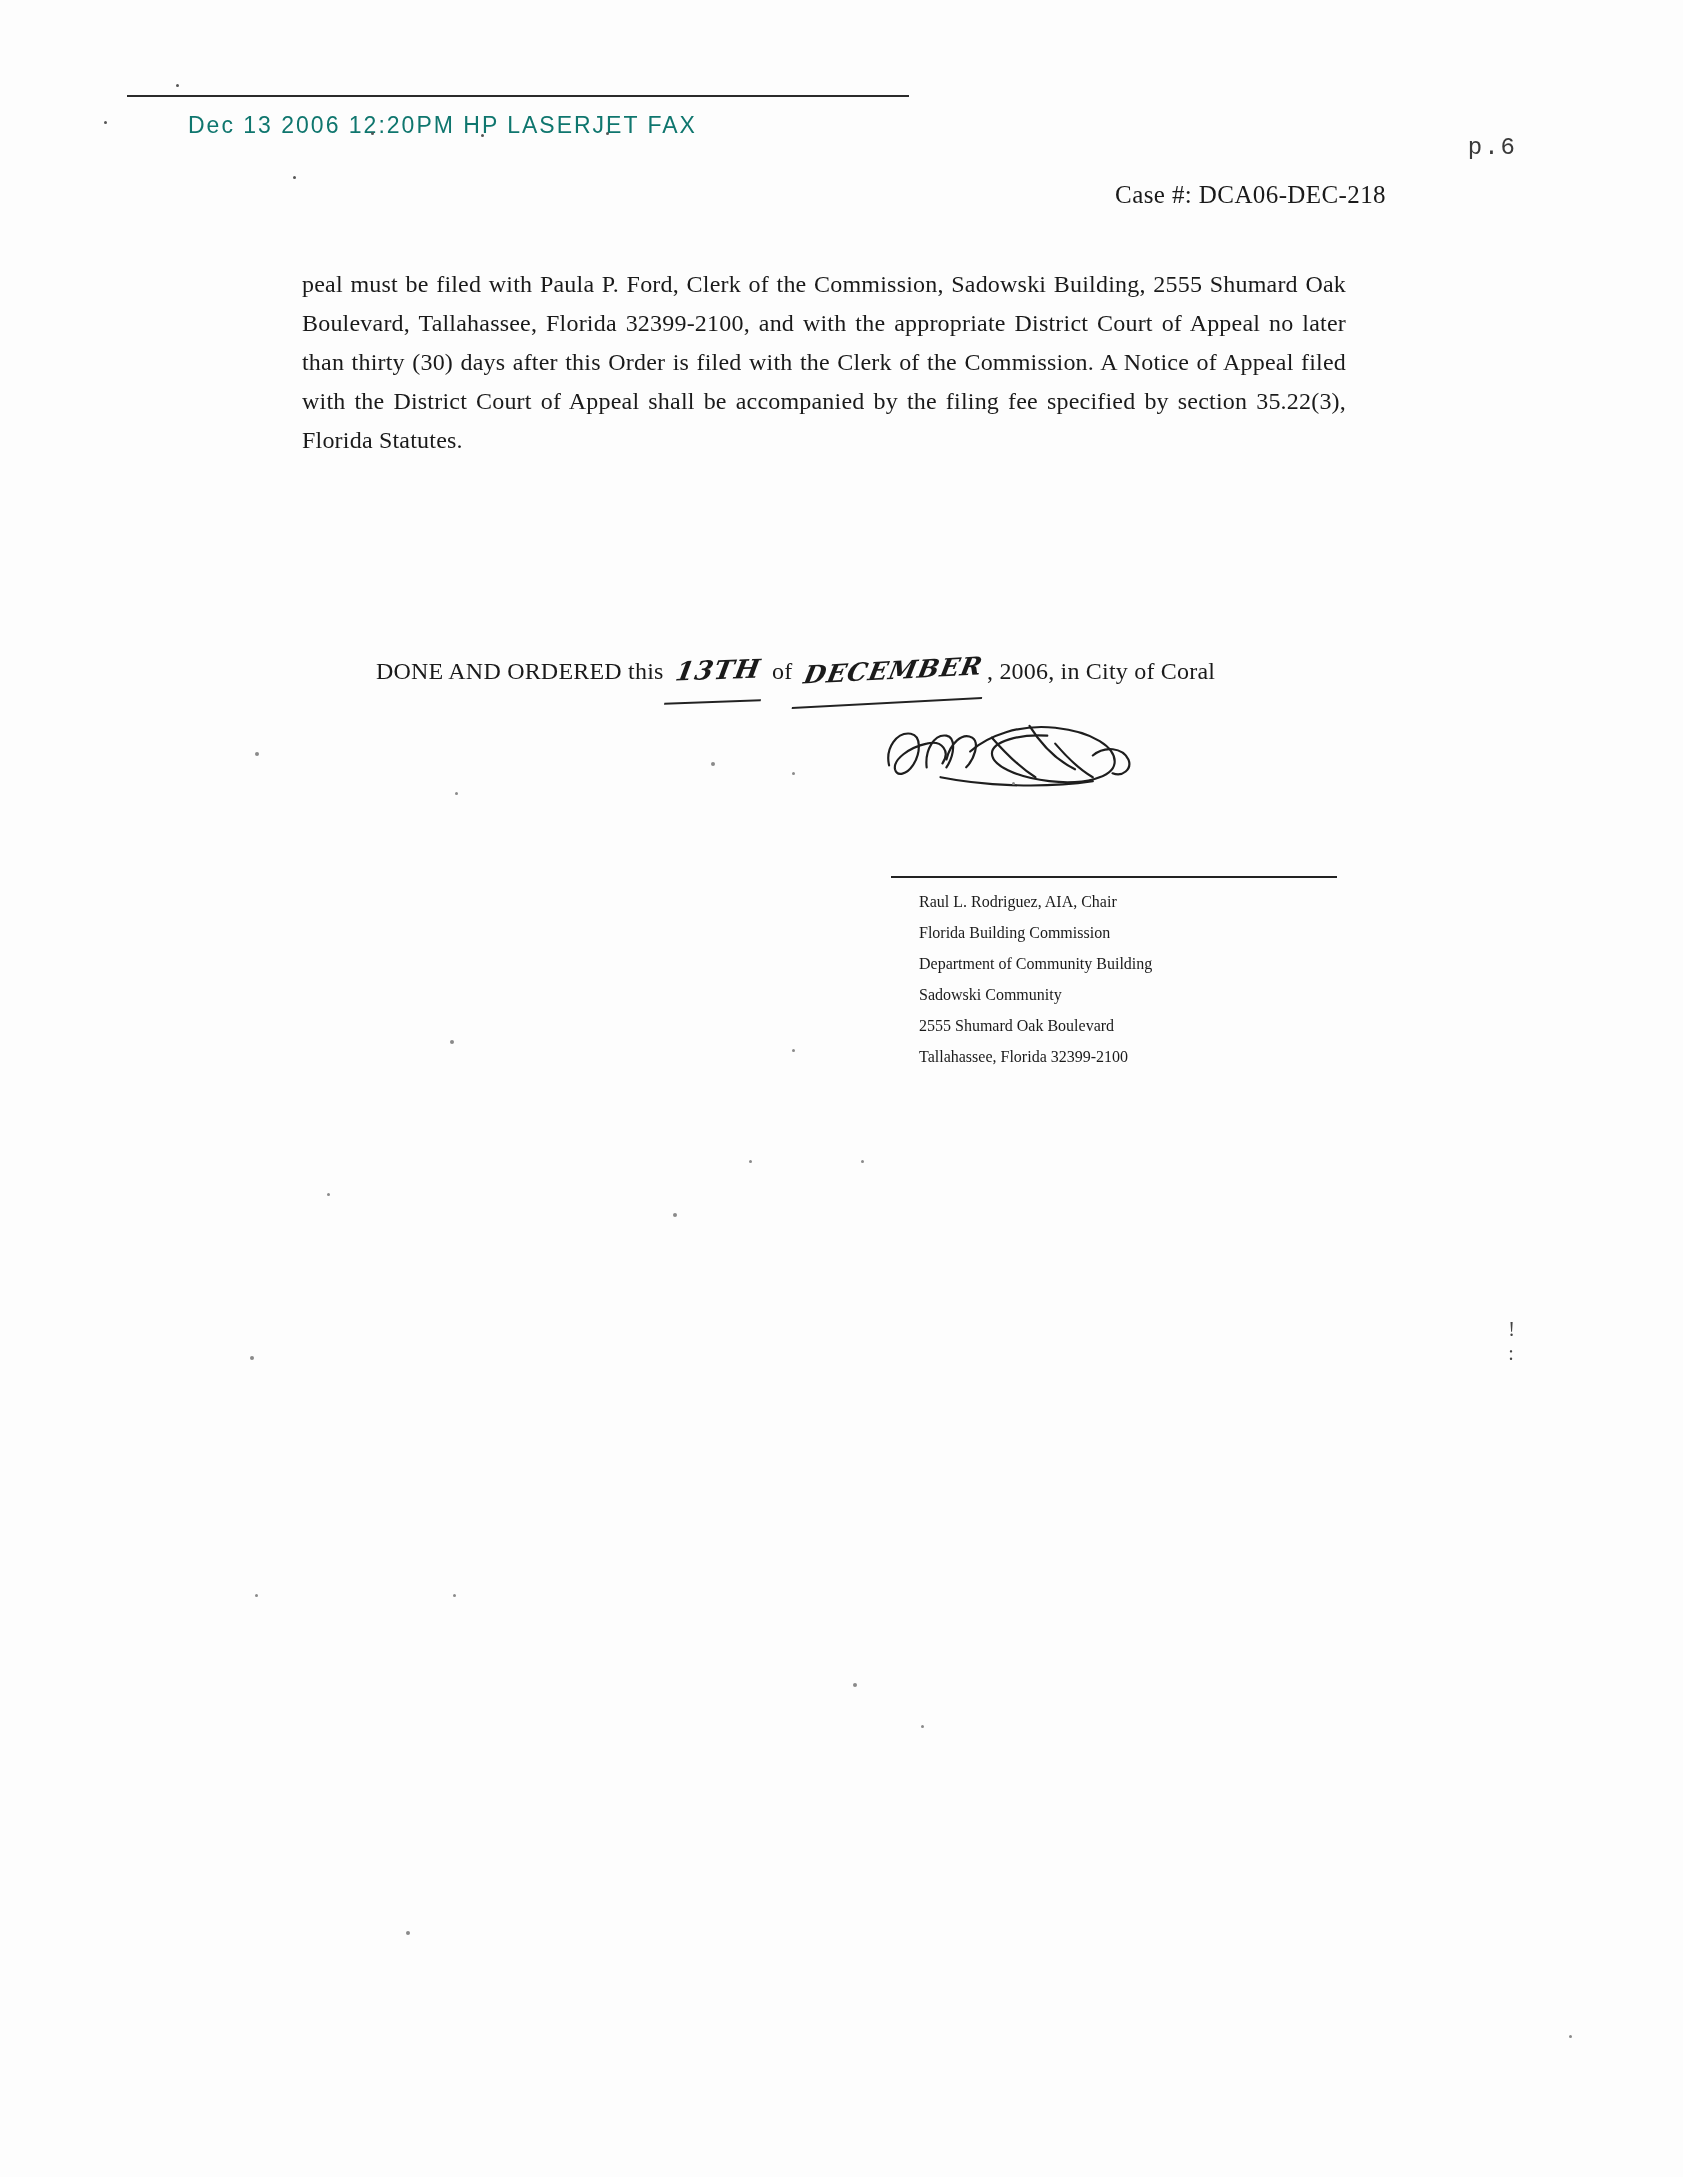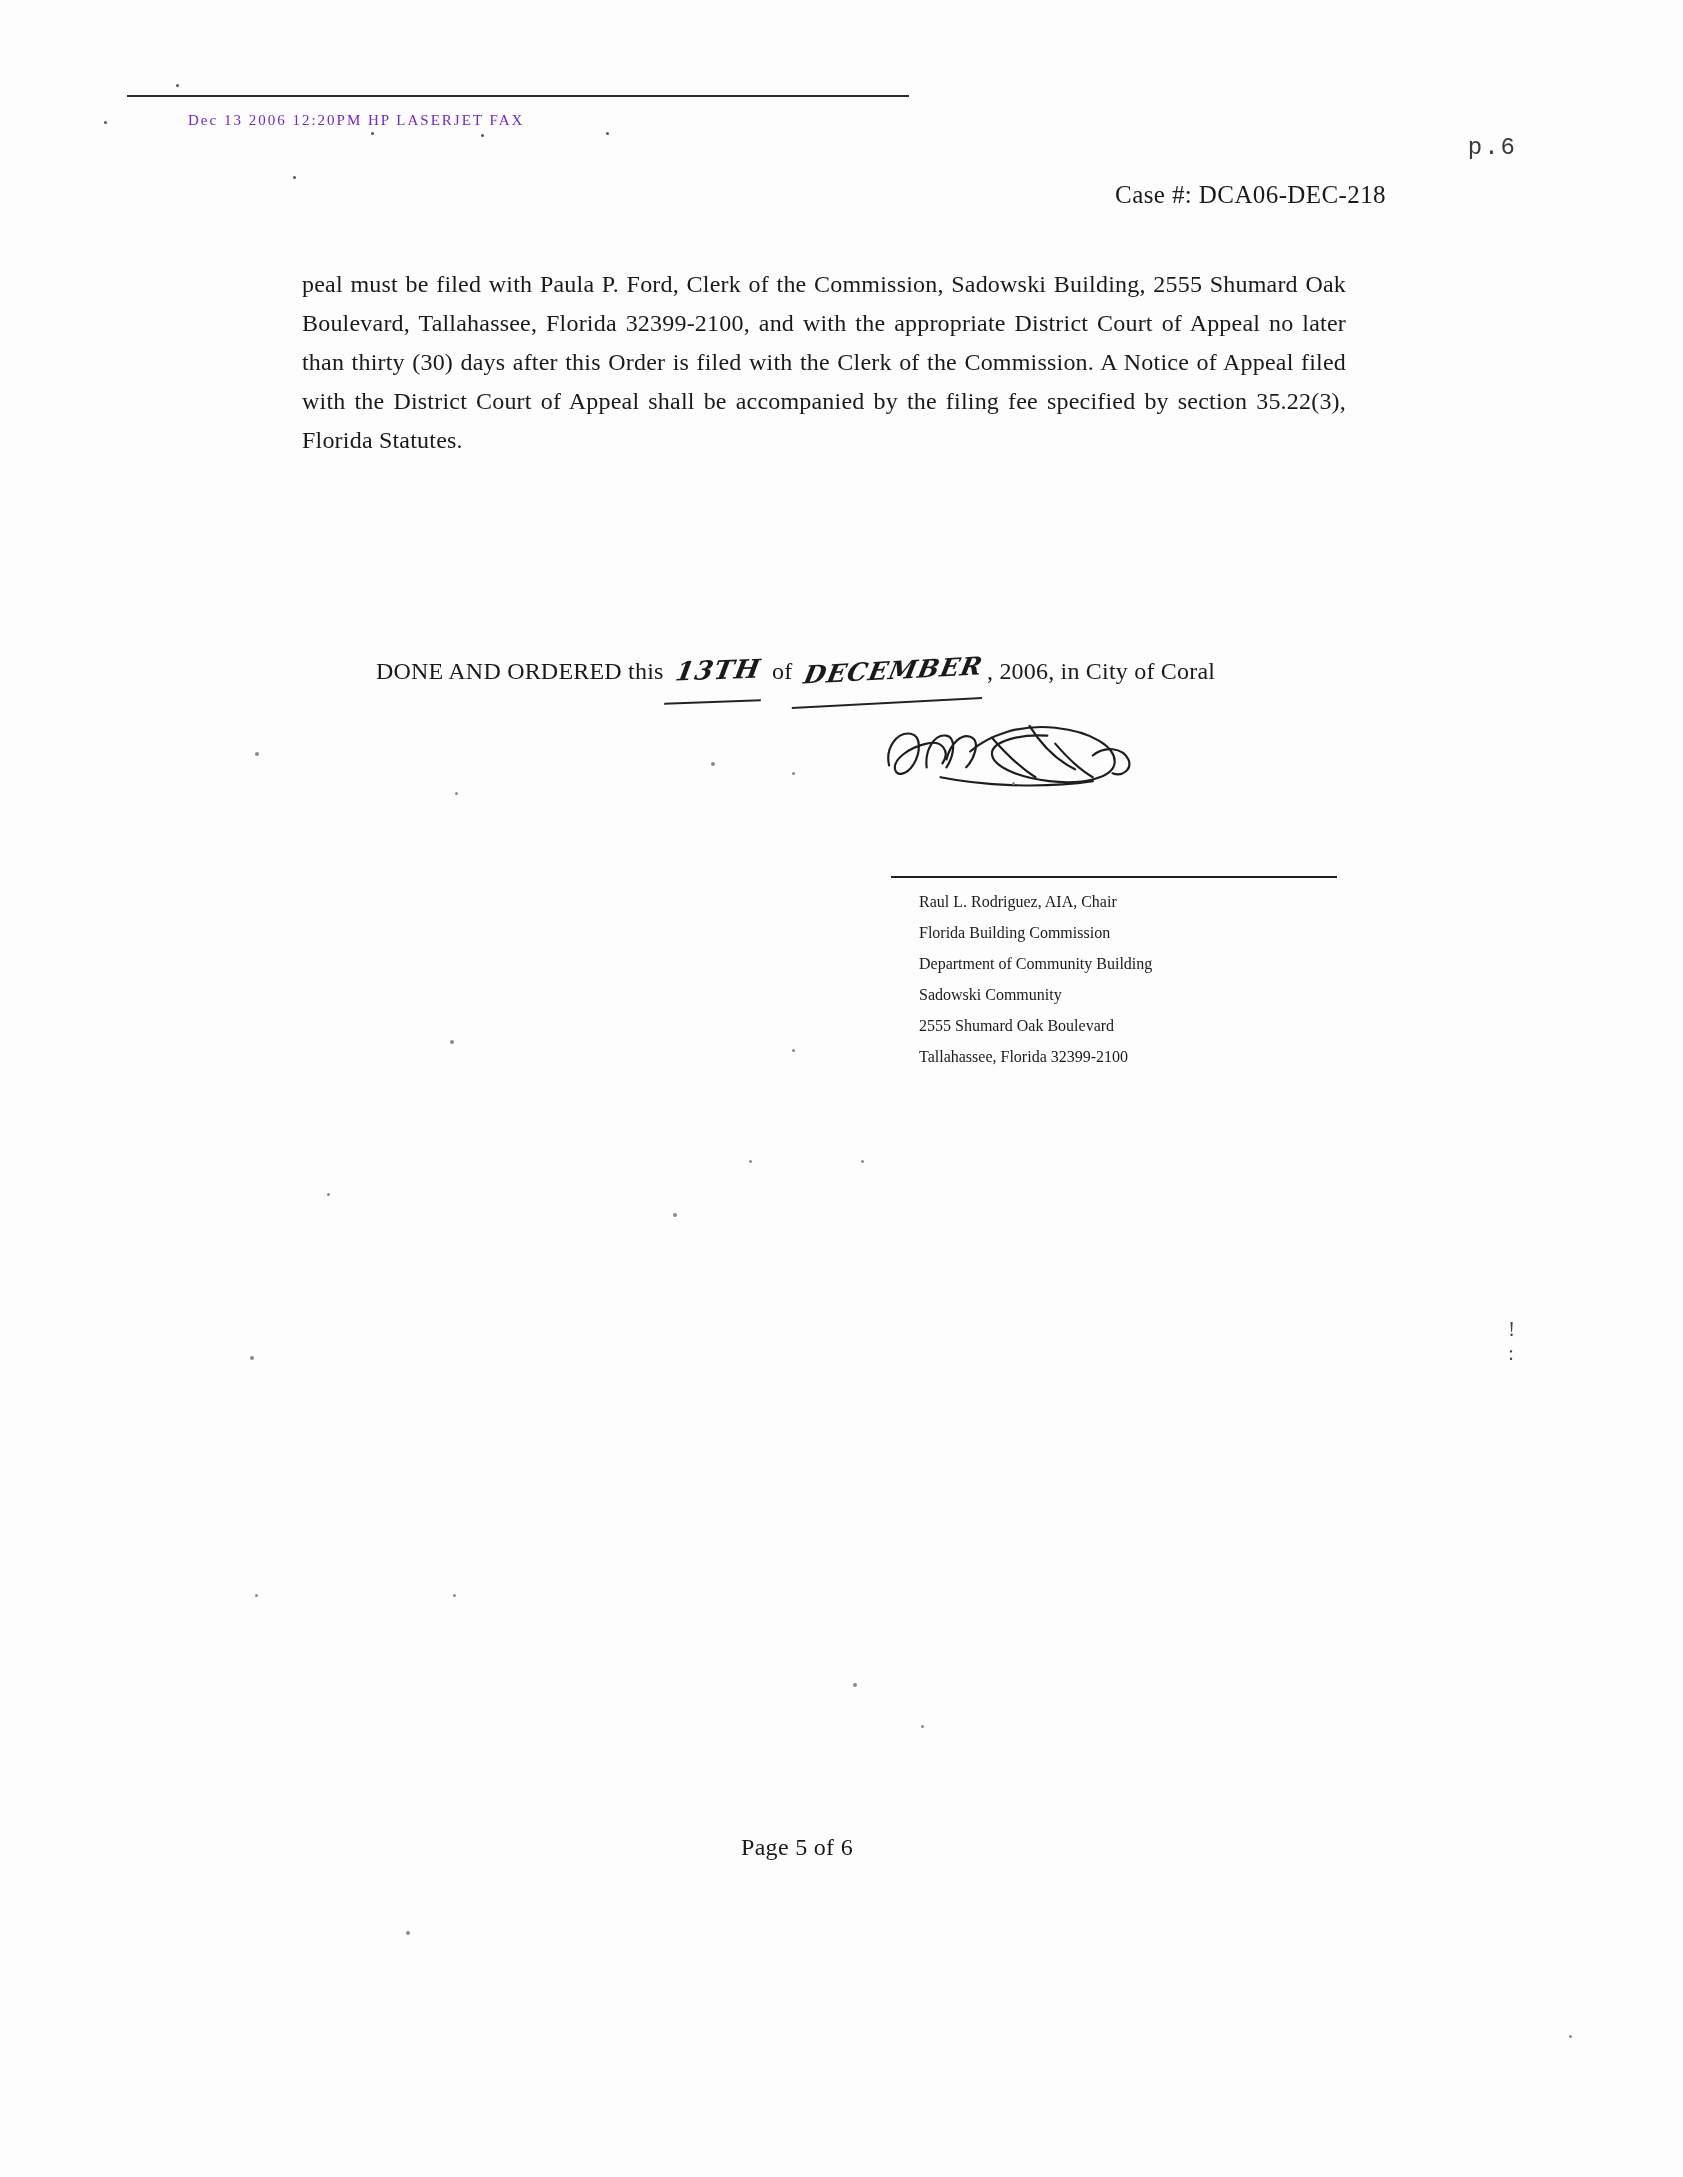--- a/index.html
+++ b/index.html
@@ -31,24 +31,24 @@
     top: 38px;
     left: 127px;
     width: 782px;
     height: 2px;
     background: #2b2b2b;
   }
   .fax-stamp {
     position: absolute;
     top: 55px;
     left: 188px;
-    font-family: Liberation Serif, serif;
-    font-size: 15px;
+    font-family: Liberation Sans, sans-serif;
+    font-size: 23px;
     letter-spacing: 2px;
-    color: #6d28d9;
+    color: #0f766e;
     white-space: nowrap;
   }
   .fax-page {
     position: absolute;
     top: 77px;
     right: 166px;
     font-family: "Liberation Mono", monospace;
     font-size: 24px;
     letter-spacing: 2px;
     color: #3a3a3a;
@@ -242,18 +242,15 @@
   <div class="speck" style="left:749px; top:1160px; width:3px; height:3px;"></div>
   <div class="speck" style="left:861px; top:1160px; width:3px; height:3px;"></div>
   <div class="speck" style="left:327px; top:1193px; width:3px; height:3px;"></div>
   <div class="speck" style="left:453px; top:1594px; width:3px; height:3px;"></div>
   <div class="speck" style="left:853px; top:1683px; width:4px; height:4px;"></div>
   <div class="speck" style="left:921px; top:1725px; width:3px; height:3px;"></div>
   <div class="speck" style="left:255px; top:1594px; width:3px; height:3px;"></div>
   <div class="speck" style="left:406px; top:1931px; width:4px; height:4px;"></div>
   <div class="speck" style="left:1569px; top:2035px; width:3px; height:3px;"></div>
 
-  <div class="page-footer">
-    <span class="footer-inner">Page 5 of 6</span>
-  </div>
 
 </div>
 
 
 </body></html>

